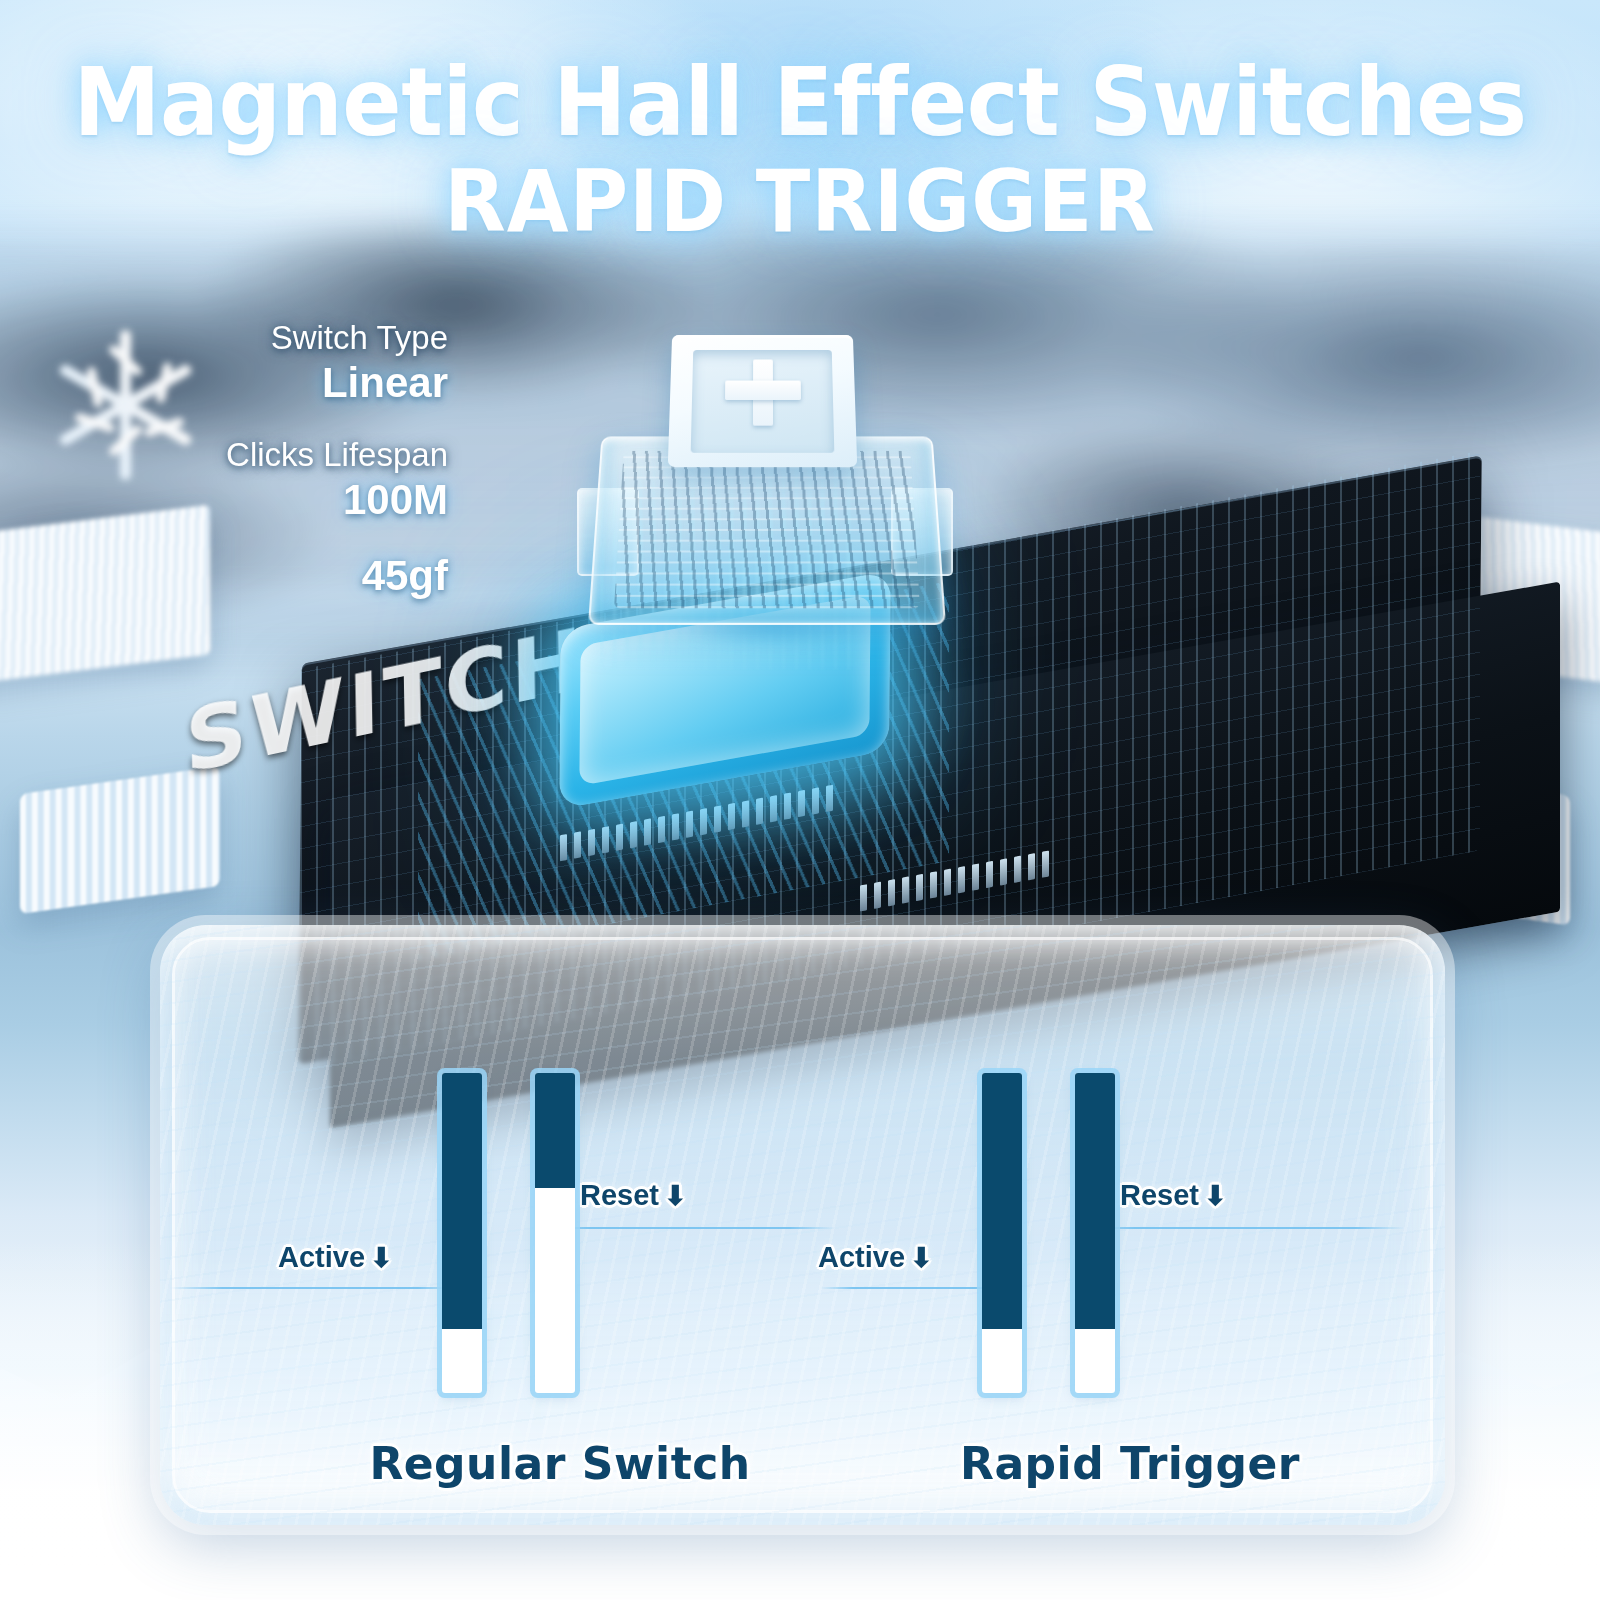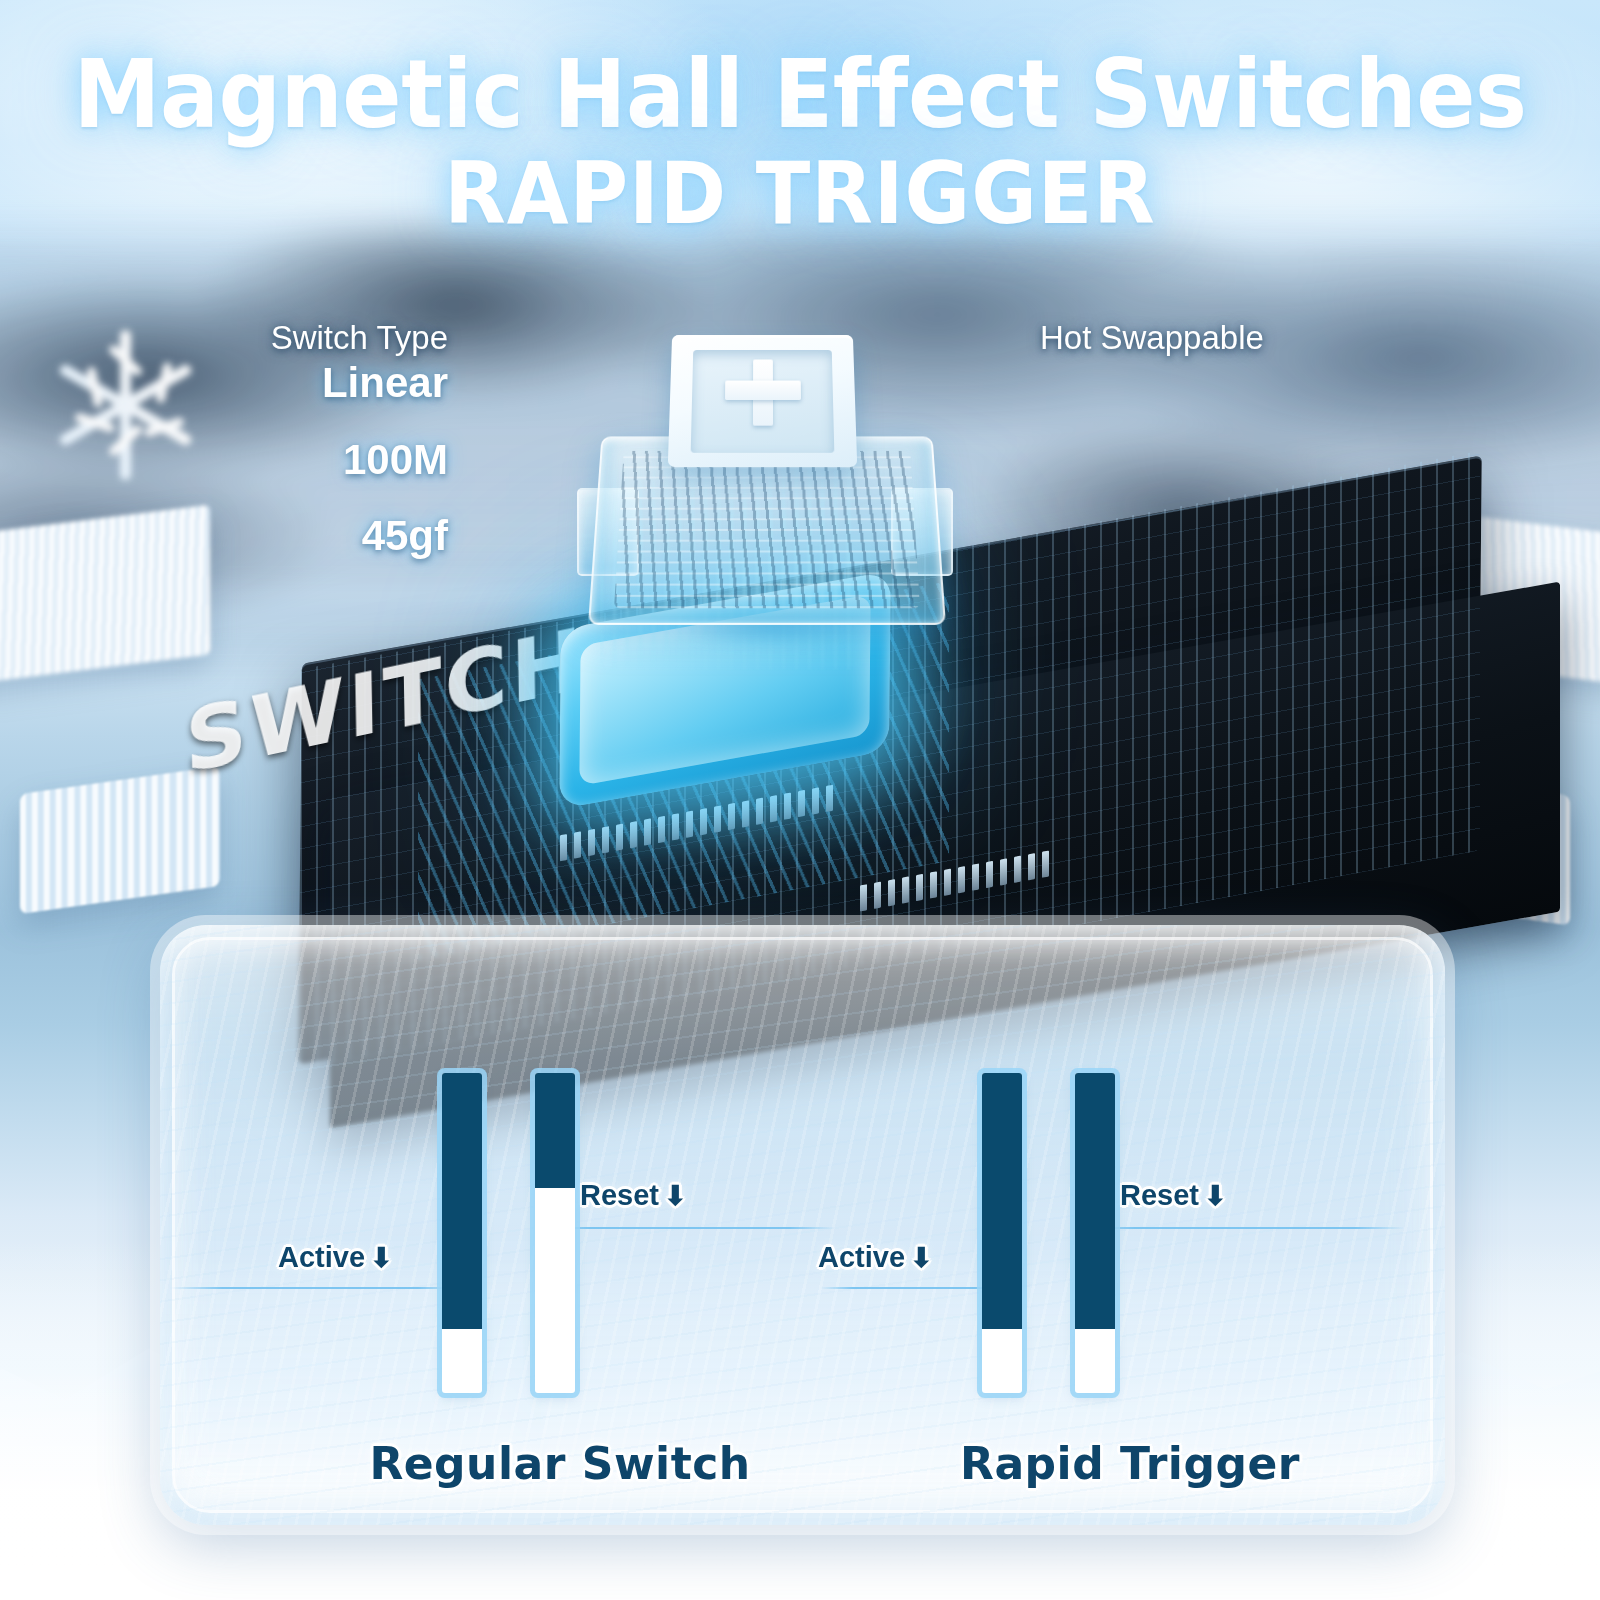--- a/index.html
+++ b/index.html
@@ -242,21 +242,21 @@
   }
   .cross-v{left:50%;top:26px;width:20px;height:68px;margin-left:-10px;}
   .cross-h{left:50%;top:48px;width:76px;height:20px;margin-left:-38px;}
   .sw-shadow{
     position:absolute;left:95px;top:285px;width:200px;height:42px;
     background:radial-gradient(ellipse at 50% 50%, rgba(60,175,225,.55), rgba(60,175,225,0) 70%);
     filter:blur(6px);
   }
 
   
-  .title-wrap{position:absolute;left:0;right:0;top:48px;text-align:center;z-index:30;}
+  .title-wrap{position:absolute;left:0;right:0;top:56px;text-align:center;z-index:30;}
   .title-1{
     font-family:"DejaVu Sans", sans-serif;
     font-size:94px;font-weight:700;color:#ffffff;line-height:1.0;
     letter-spacing:-0.5px;
     transform:scaleX(.93);
     text-shadow:0 0 26px rgba(150,215,255,.95), 0 0 60px rgba(120,200,250,.7), 0 2px 3px rgba(90,160,210,.35);
   }
   .title-2{
     font-family:"DejaVu Sans", sans-serif;
     font-size:86px;font-weight:700;color:#ffffff;line-height:1.05;
@@ -475,30 +475,30 @@
     <div class="title-1">Magnetic Hall Effect Switches</div>
     <div class="title-2">RAPID TRIGGER</div>
   </div>
 
   <div class="spec-col spec-left">
     <div class="spec-item">
       <div class="spec-label">Switch Type</div>
       <div class="spec-value">Linear</div>
     </div>
     <div class="spec-item">
+      <div class="spec-label">Clicks  Lifespan</div>
       <div class="spec-value">100M</div>
     </div>
     <div class="spec-item">
       <div class="spec-value">45gf</div>
     </div>
   </div>
 
   <div class="spec-col spec-right">
     <div class="spec-item">
-      <div class="spec-label">Hot Swappable</div>
     </div>
     <div class="spec-item">
     </div>
   </div>
 
   <div class="ice-panel">
     <div class="ice-inner">
       <div class="diagram">
 
         <div class="group g-left">

